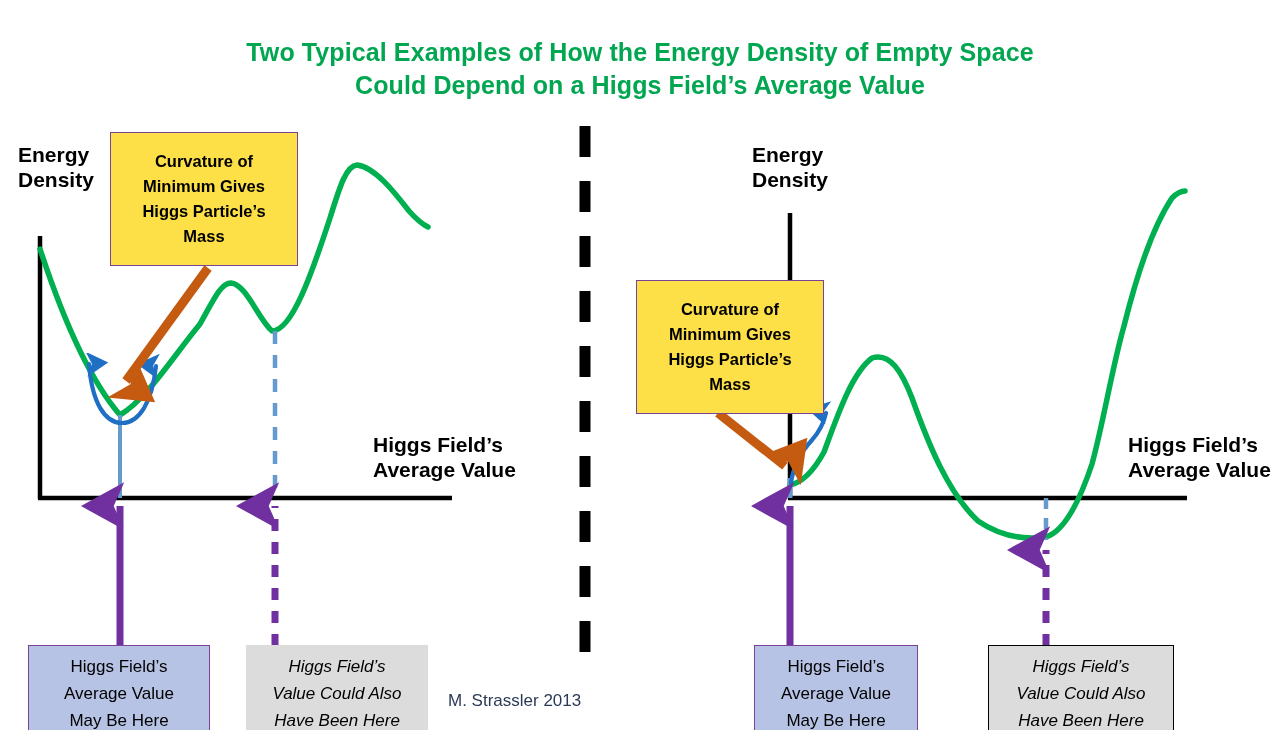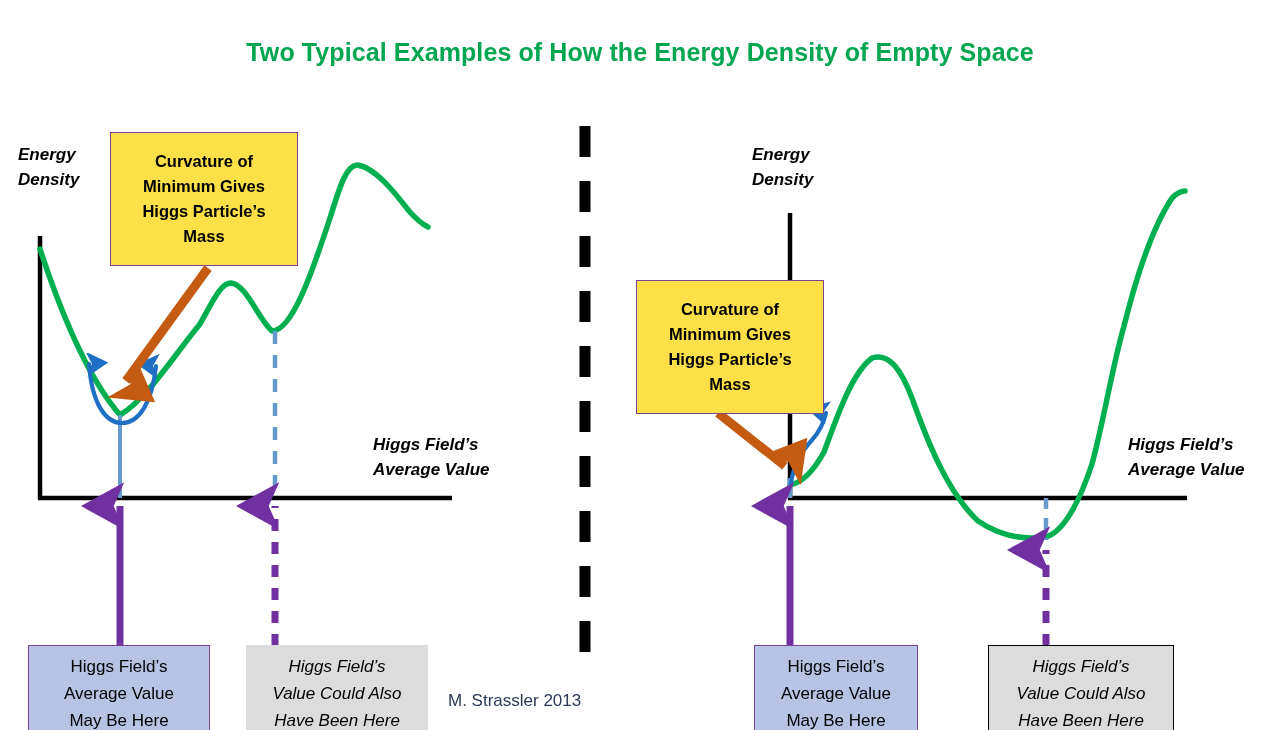--- a/index.html
+++ b/index.html
@@ -40,25 +40,24 @@
     position: absolute;
     left: 0; top: 0;
     width: 1280px;
     height: 730px;
     overflow: visible;
   }
 
   .axis-label {
     position: absolute;
     color: #000000;
-    font-size: 17px;
+    font-size: 21px;
     font-weight: 700;
     line-height: 25px;
     white-space: pre-line;
-    font-style: italic;
   }
   .axis-label.energy { text-align: left; }
   .axis-label.higgs  { text-align: left; }
 
   .callout {
     position: absolute;
     background: #fde047;
     border: 1px solid #7B4397;
     box-sizing: border-box;
     color: #000000;
@@ -110,20 +109,21 @@
     white-space: nowrap;
   }
 </style>
 </head>
 <body>
 
 <div id="stage">
 
   <div class="title">
     <span class="line">Two Typical Examples of How the Energy Density of Empty Space</span>
+    <span class="line">Could Depend on a Higgs Field’s Average Value</span>
   </div>
 
   <svg class="layer" viewBox="0 0 1280 730">
     <defs>
       <marker id="ah-purple" markerWidth="7" markerHeight="7" refX="3.2" refY="5.6" orient="auto" markerUnits="strokeWidth">
         <path d="M3.2,0 L6.6,6.2 L3.2,4.7 L-0.2,6.2 Z" fill="#7030A0"></path>
       </marker>
       <marker id="ah-blue" markerWidth="6" markerHeight="6" refX="2.6" refY="4.6" orient="auto" markerUnits="strokeWidth">
         <path d="M2.6,0 L5.6,5.2 L2.6,3.9 L-0.4,5.2 Z" fill="#1F6FC4"></path>
       </marker>

